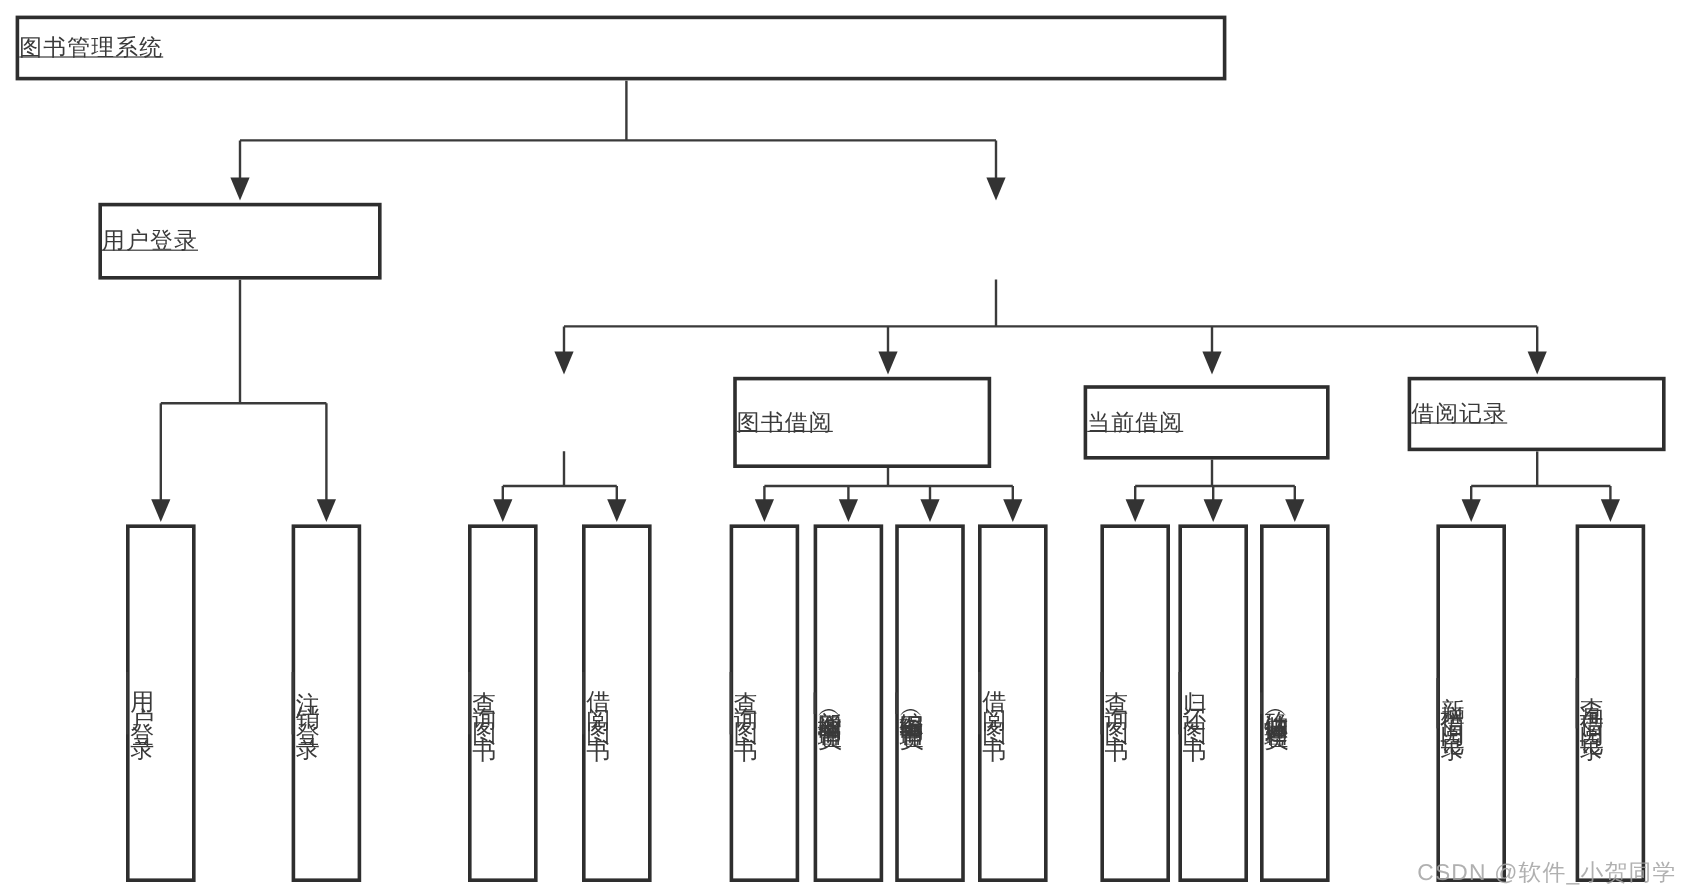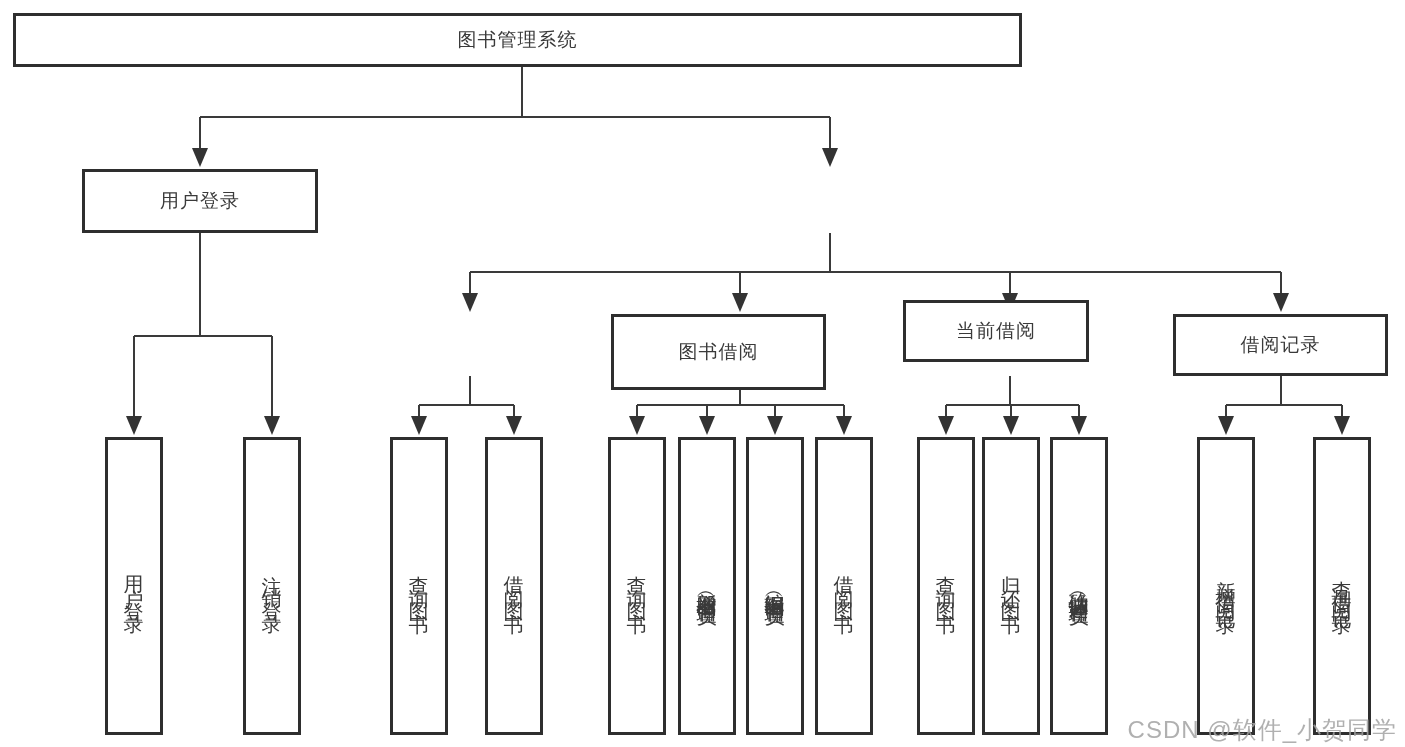--- a/index.html
+++ b/index.html
@@ -12,39 +12,40 @@
     font-family: "Liberation Sans", sans-serif;
   }
   .connectors { position: absolute; left: 0; top: 0; }
   .node {
     position: absolute;
     box-sizing: border-box;
     background: #ffffff;
     border: 3px solid #2e2e2e;
     display: flex;
     align-items: center;
-    justify-content: center;
+    justify-content: flex-start;
     color: #3a3a3a;
+    text-decoration: underline;
   }
   .h { font-size: 19px; letter-spacing: 1px; white-space: nowrap; }
   .v { font-size: 20px; }
   .v .lbl {
     writing-mode: vertical-rl;
     text-orientation: mixed;
     line-height: 1;
     white-space: nowrap;
   }
   .v4 .lbl { letter-spacing: 13px; }
   .v6 .lbl { letter-spacing: 7px; }
   .v9 .lbl { letter-spacing: 2px; }
   .watermark {
     position: absolute;
     right: 8px;
     top: 714px;
-    font-size: 24px;
+    font-size: 19px;
     letter-spacing: 1px;
     color: #a3a3a3;
     opacity: 0.85;
     white-space: nowrap;
     z-index: 5;
   }
 </style>
 </head>
 <body>
 
@@ -97,21 +98,21 @@
     <span class="lbl">图书管理系统</span>
   </div>
 
   <div class="node h" style="left:82px; top:169px; width:236px; height:64px">
     <span class="lbl">用户登录</span>
   </div>
 
   <div class="node h" style="left:611px; top:314px; width:215px; height:76px">
     <span class="lbl">图书借阅</span>
   </div>
-  <div class="node h" style="left:903px; top:300px; width:186px; height:62px">
+  <div class="node h" style="left:903px; top:321px; width:205px; height:62px">
     <span class="lbl">当前借阅</span>
   </div>
   <div class="node h" style="left:1173px; top:314px; width:215px; height:62px">
     <span class="lbl">借阅记录</span>
   </div>
 
   <div class="node v v4" style="left:105px; top:437px; width:58px; height:298px">
     <span class="lbl">用户登录</span>
   </div>
   <div class="node v v4" style="left:243px; top:437px; width:58px; height:298px">

